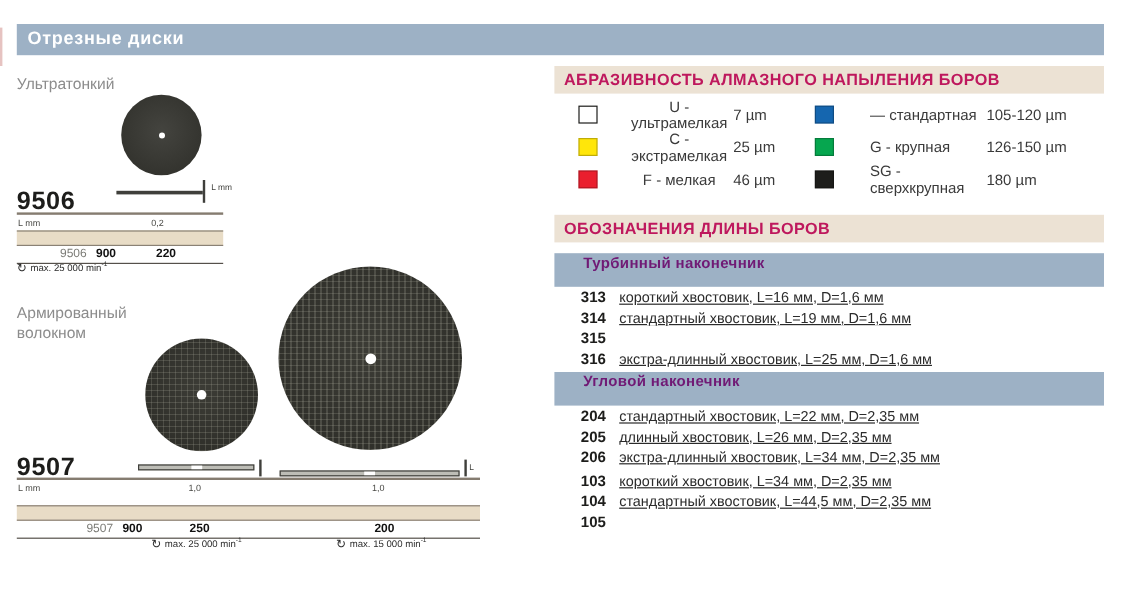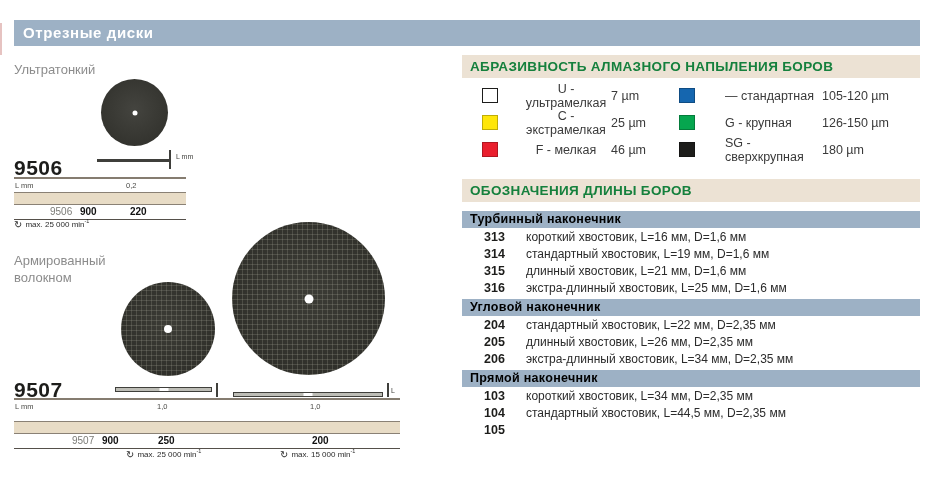--- a/index.html
+++ b/index.html
@@ -43,40 +43,40 @@
   .trow{position:relative;height:14px;border-bottom:1.5px solid #55504a;font-size:10px;line-height:14px;}
   .tcell{position:absolute;top:0;}
   .tplain{color:#7b7b76;}
   .tbold{font-weight:bold;color:#111;}
   .speed{font-size:8px;color:#2b2b2b;white-space:nowrap;}
   .speed .ricon{font-size:10px;margin-right:3px;vertical-align:-1px;}
   .speed sup{font-size:5.5px;}
   
   .beige-h{
     width:458px;height:23px;line-height:23px;font-weight:bold;font-size:13.5px;
-    color:#15803d;letter-spacing:.35px;padding-left:8px;box-sizing:border-box;
+    color:#be185d;letter-spacing:.35px;padding-left:8px;box-sizing:border-box;
   }
   .legend-col{display:flex;flex-direction:column;}
   .legend-row{display:flex;align-items:center;height:27px;}
   .sq{width:16px;height:15px;box-sizing:border-box;border:1px solid rgba(0,0,0,.25);flex:none;}
   .sq.white{border:1.5px solid #1d1d1b;}
   .lg-label{font-size:12.5px;color:#3a3a3a;}
   .lg-val{font-size:12.5px;color:#3a3a3a;}
   .col1 .lg-label{margin-left:23px;width:90px;}
   .col2 .lg-label{margin-left:30px;width:97px;}
   .len-list{width:458px;}
   .group-bar{
-    height:17px;line-height:17px;color:#000000;font-weight:bold;font-size:12.5px;
-    letter-spacing:.3px;padding-left:8px;box-sizing:border-box;
+    height:28px;line-height:17px;color:#701a75;font-weight:bold;font-size:12.5px;
+    letter-spacing:.3px;padding-left:24px;box-sizing:border-box;
   }
   .group-bar.mt{margin-top:3px;}
   .group-rows{margin-bottom:3px;}
   .len-row{display:flex;align-items:center;height:17px;}
   .len-code{margin-left:22px;width:32px;font-weight:bold;font-size:12.5px;flex:none;}
-  .len-desc{margin-left:10px;font-size:12px;color:#2b2b2b;white-space:nowrap;}
+  .len-desc{font-size:12px;color:#2b2b2b;white-space:nowrap;text-decoration:underline;}
 </style>
 </head>
 <body>
 
 <div class="abs edge-mark"></div>
 
 <div class="abs titlebar" style="background-color: rgb(157, 177, 197);">
   <span>Отрезные диски</span>
 </div>
 
@@ -202,21 +202,20 @@
     <div class="len-row">
       <span class="len-code">313</span>
       <span class="len-desc">короткий хвостовик, L=16 мм, D=1,6 мм</span>
     </div>
     <div class="len-row">
       <span class="len-code">314</span>
       <span class="len-desc">стандартный хвостовик, L=19 мм, D=1,6 мм</span>
     </div>
     <div class="len-row">
       <span class="len-code">315</span>
-      <span class="len-desc">длинный хвостовик, L=21 мм, D=1,6 мм</span>
     </div>
     <div class="len-row">
       <span class="len-code">316</span>
       <span class="len-desc">экстра-длинный хвостовик, L=25 мм, D=1,6 мм</span>
     </div>
   </div>
 
   <div class="group-bar mt" style="background-color: rgb(157, 177, 197);">Угловой наконечник</div>
   <div class="group-rows">
     <div class="len-row">
@@ -226,21 +225,20 @@
     <div class="len-row">
       <span class="len-code">205</span>
       <span class="len-desc">длинный хвостовик, L=26 мм, D=2,35 мм</span>
     </div>
     <div class="len-row">
       <span class="len-code">206</span>
       <span class="len-desc">экстра-длинный хвостовик, L=34 мм, D=2,35 мм</span>
     </div>
   </div>
 
-  <div class="group-bar mt" style="background-color: rgb(157, 177, 197);">Прямой наконечник</div>
   <div class="group-rows">
     <div class="len-row">
       <span class="len-code">103</span>
       <span class="len-desc">короткий хвостовик, L=34 мм, D=2,35 мм</span>
     </div>
     <div class="len-row">
       <span class="len-code">104</span>
       <span class="len-desc">стандартный хвостовик, L=44,5 мм, D=2,35 мм</span>
     </div>
     <div class="len-row">

